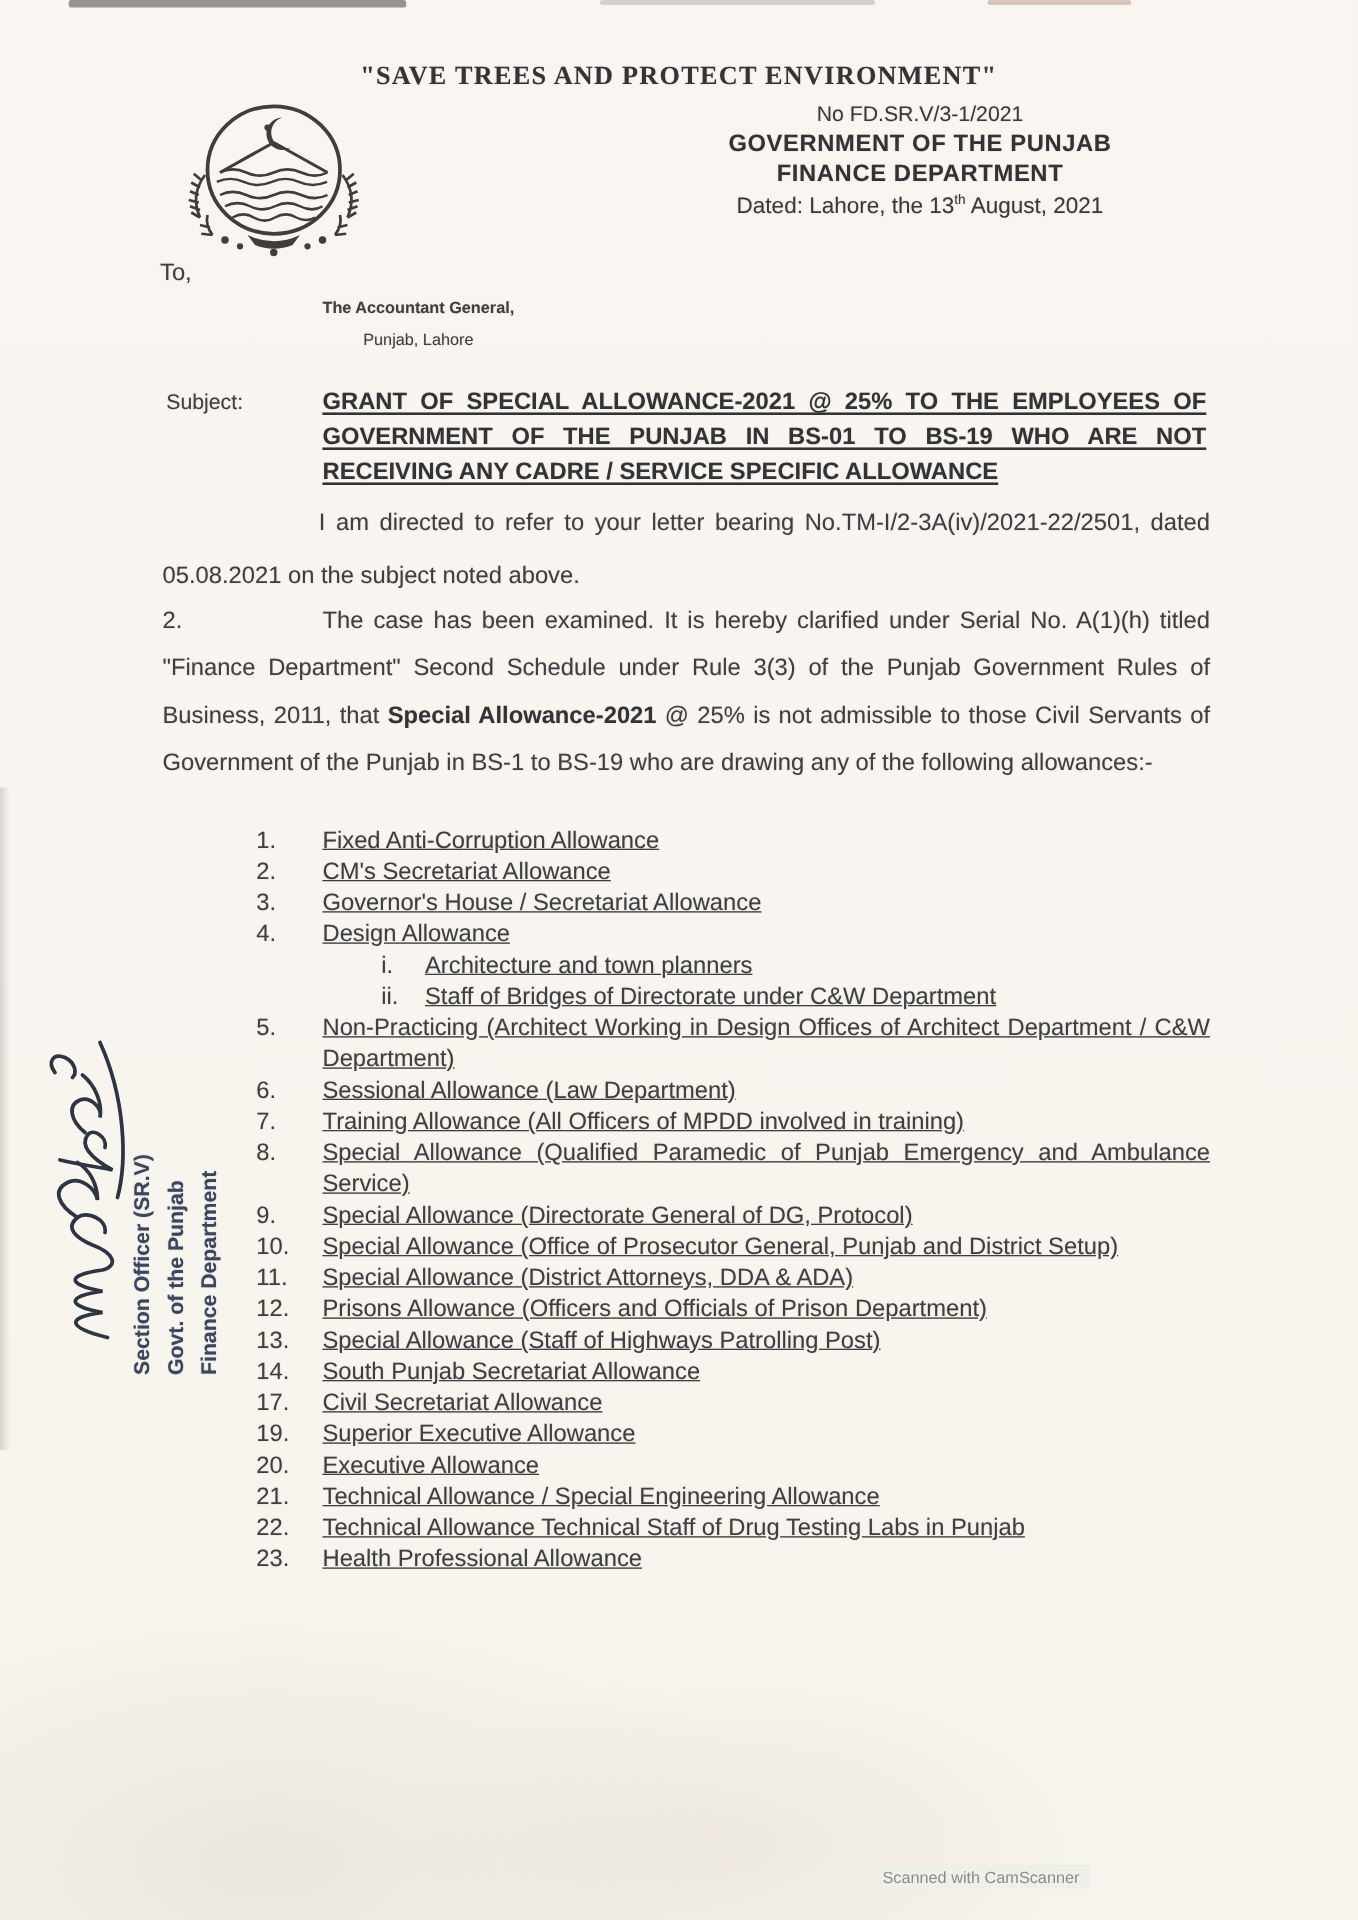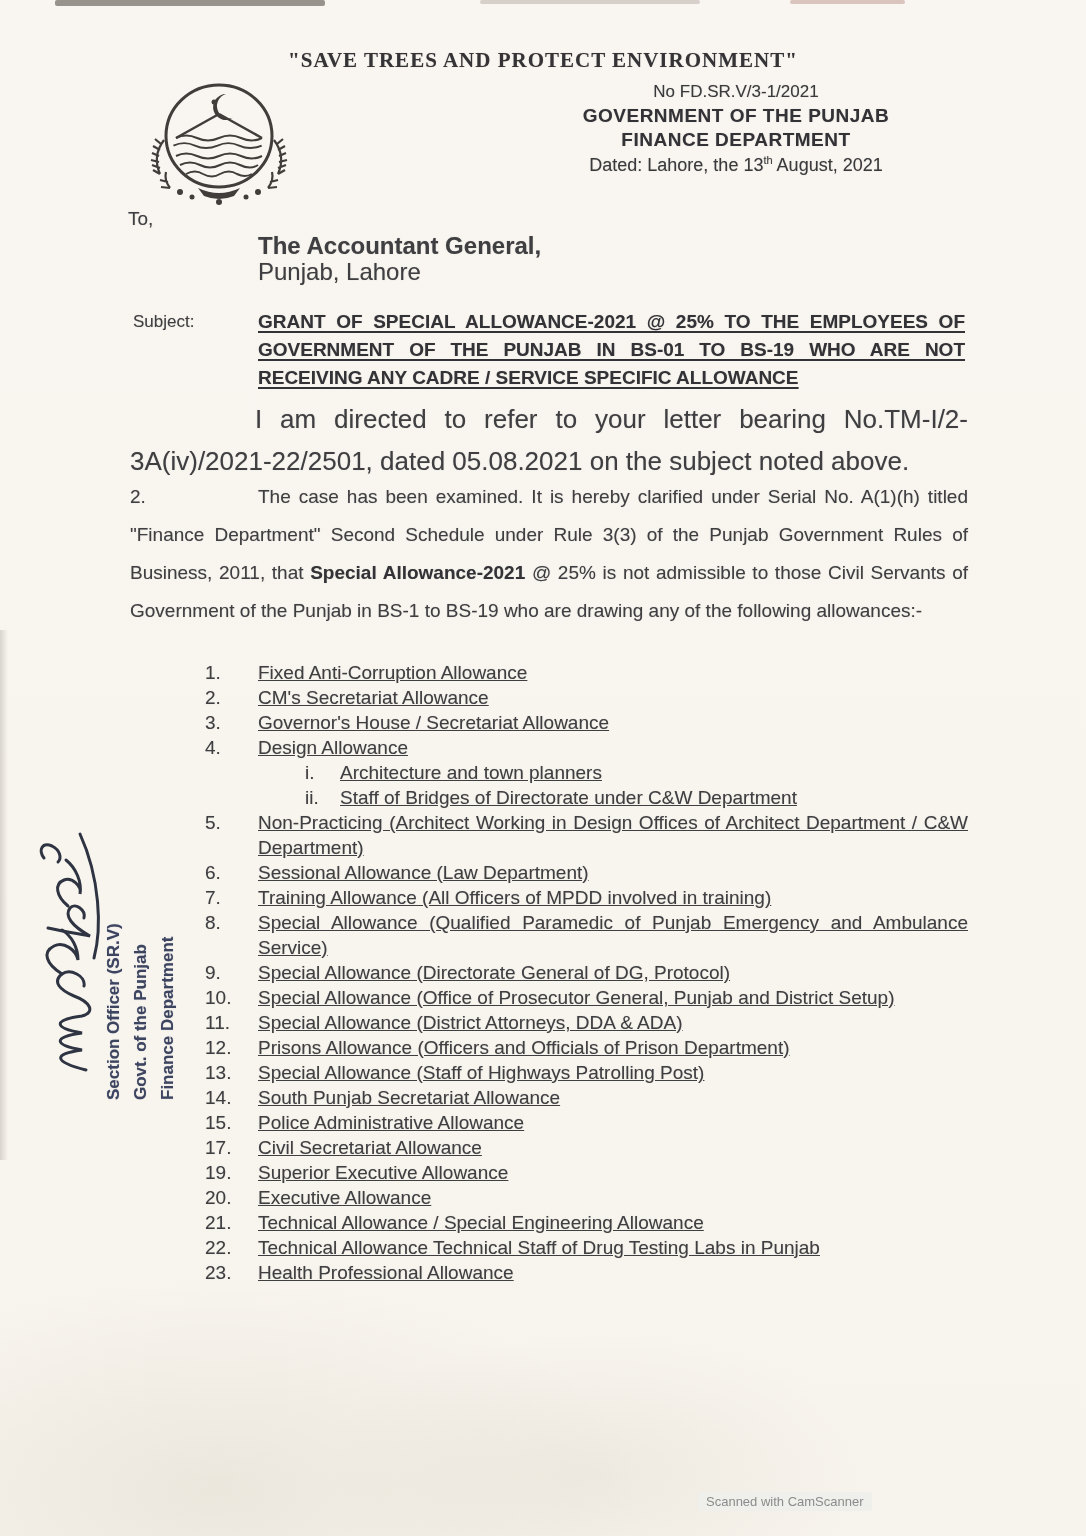--- a/index.html
+++ b/index.html
@@ -29,30 +29,30 @@
     letter-spacing:1px;color:#353336;}
   .logo{position:absolute;left:146px;top:76px;width:146px;height:140px;}
   .head-right{position:absolute;left:556px;top:82px;width:360px;text-align:center;color:#3a393c;}
   .head-right .refno{font-size:17px;margin-bottom:3px;}
   .head-right .org1{font-weight:bold;font-size:19px;letter-spacing:0.5px;margin-bottom:2px;color:#333236;}
   .head-right .org2{font-weight:bold;font-size:19px;letter-spacing:0.5px;margin-bottom:3px;color:#333236;}
   .head-right .dateline{font-size:18px;}
   sup{font-size:11px;}
   
   .to{position:absolute;left:128px;top:208px;font-size:19px;}
-  .addr{position:absolute;left:258px;top:233px;font-size:24px;line-height:26px;}
+  .addr{position:absolute;left:258px;top:233px;font-size:13px;line-height:26px;text-align:center;}
   .addr .name{font-weight:bold;}
   
   .subj-label{position:absolute;left:133px;top:312px;font-size:17px;}
   .subj-text{position:absolute;left:258px;top:308px;width:707px;
     font-size:19px;font-weight:bold;line-height:28px;text-align:justify;
     text-decoration:underline;text-decoration-thickness:2px;text-underline-offset:3px;
     color:#333236;}
   
-  .para1{position:absolute;left:130px;top:398px;width:838px;font-size:26px;
+  .para1{position:absolute;left:130px;top:398px;width:838px;font-size:19px;
     line-height:42px;text-align:justify;text-indent:125px;}
   .para2{position:absolute;left:130px;top:478px;width:838px;font-size:19px;
     line-height:38px;text-align:justify;text-indent:128px;}
   .para2 .pnum{position:absolute;left:0;top:0;text-indent:0;}
   .para2 b{color:#333236;}
   
   .list{position:absolute;left:205px;top:660px;width:763px;font-size:19px;}
   .row{display:flex;line-height:25px;}
   .row .num{width:53px;flex:0 0 53px;}
   .row .txt{flex:1;text-decoration:underline;}
@@ -201,24 +201,20 @@
         <span class="num">12.</span>
         <span class="txt">Prisons Allowance (Officers and Officials of Prison Department)</span>
       </div>
     <div class="row">
         <span class="num">13.</span>
         <span class="txt">Special Allowance (Staff of Highways Patrolling Post)</span>
       </div>
     <div class="row">
         <span class="num">14.</span>
         <span class="txt">South Punjab Secretariat Allowance</span>
-      </div>
-    <div class="row">
-        <span class="num">15.</span>
-        <span class="txt">Police Administrative Allowance</span>
       </div>
     <div class="row">
         <span class="num">17.</span>
         <span class="txt">Civil Secretariat Allowance</span>
       </div>
     <div class="row">
         <span class="num">19.</span>
         <span class="txt">Superior Executive Allowance</span>
       </div>
     <div class="row">

